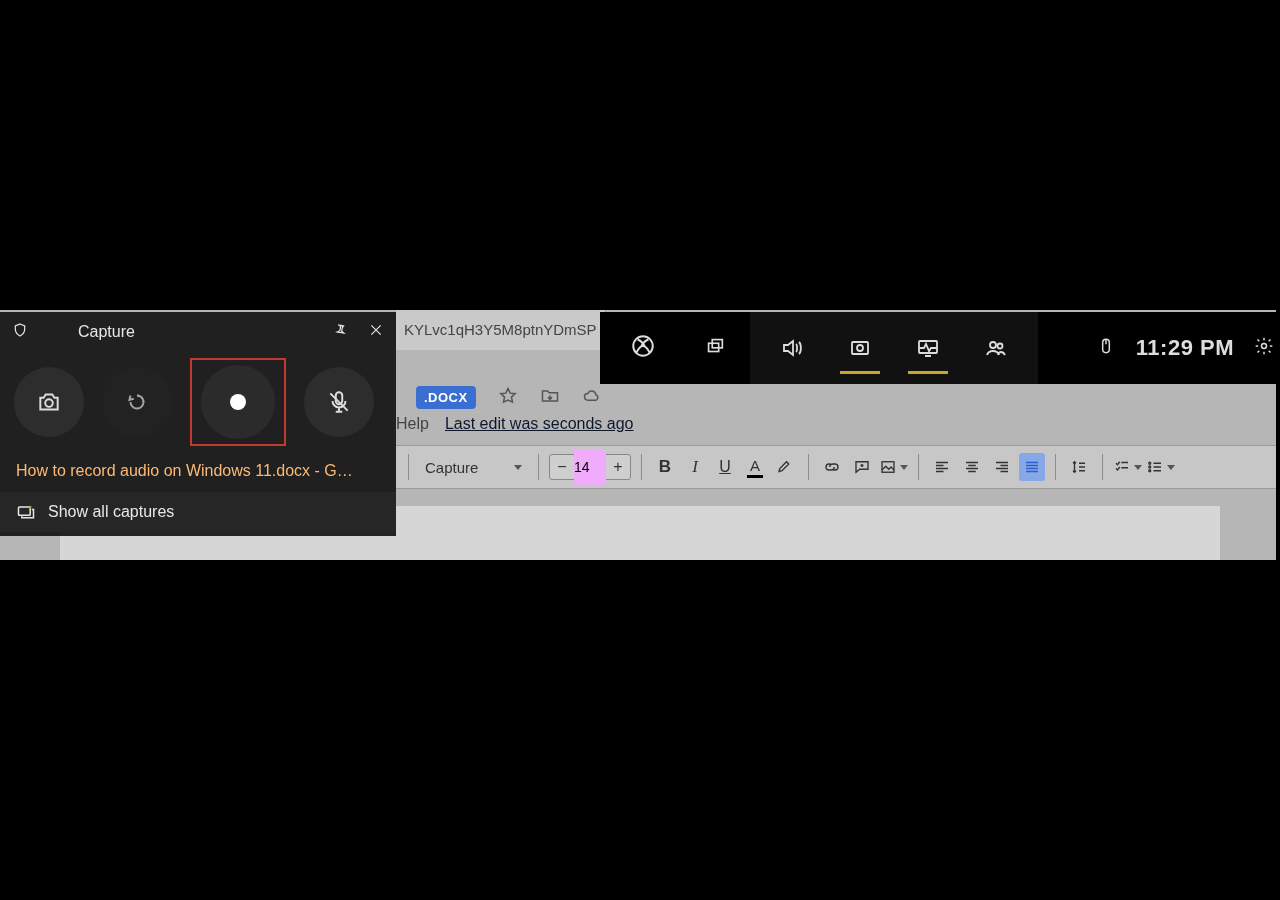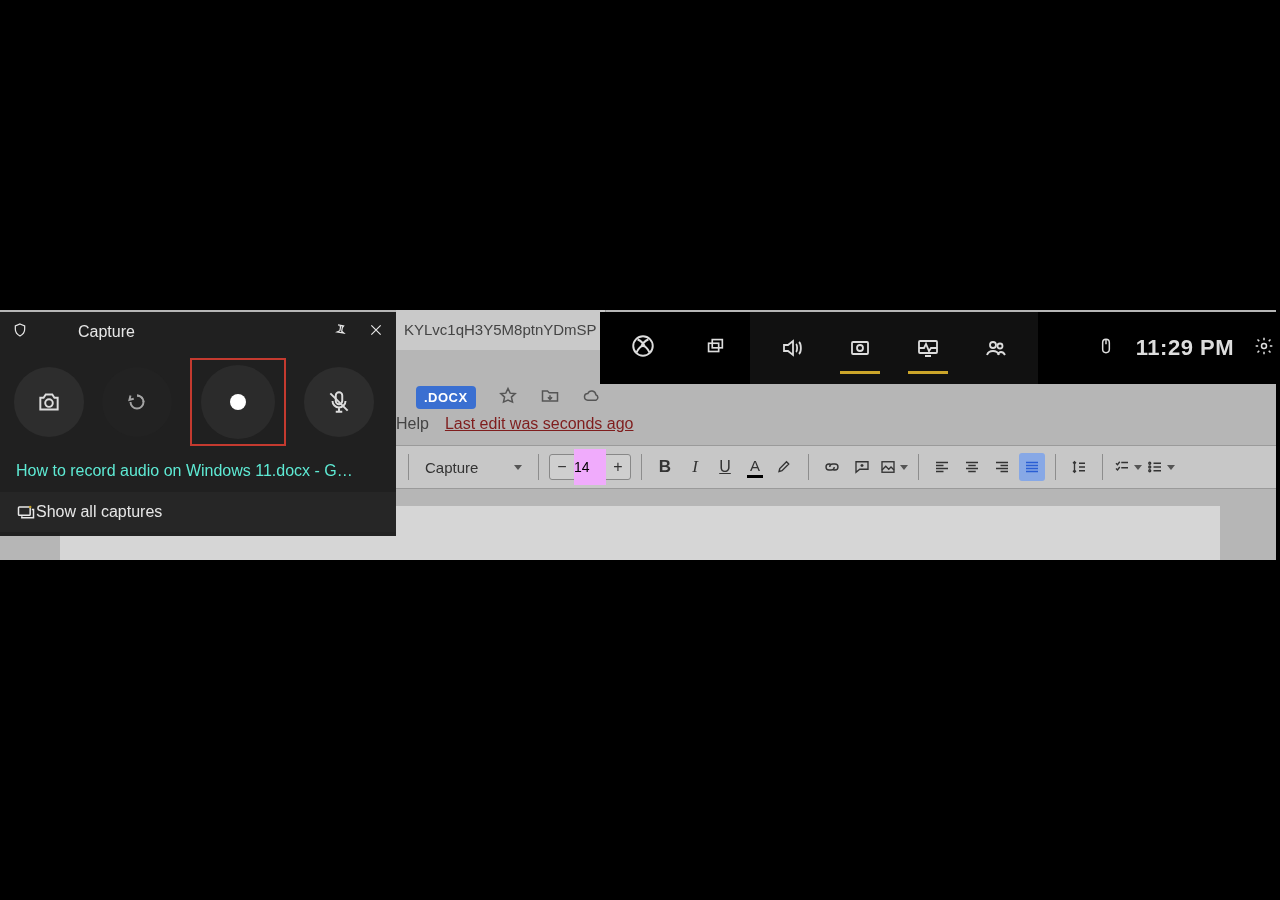--- a/index.html
+++ b/index.html
@@ -30,21 +30,21 @@
     background: #3a6fd1; color: #fff; font-weight: 700; font-size: 13px;
     padding: 4px 8px; border-radius: 4px; letter-spacing: .5px;
     margin-left: 20px;
   }
   .doc-icons { display: flex; gap: 22px; color: #555; }
   .doc-icons svg { width: 20px; height: 20px; }
   .docs-menubar {
     position: absolute; left: 396px; top: 100px; height: 28px; display: flex; gap: 16px;
     align-items: center; font-size: 16px; color: #444;
   }
-  .docs-menubar .edit-ago { text-decoration: underline; color: #7f1d1d; }
+  .docs-menubar .edit-ago { text-decoration: underline; color: #0f172a; }
   .docs-toolbar {
     position: absolute; left: 396px; top: 135px; height: 44px;
     display: flex; align-items: center; gap: 4px;
     background: #c7c7c7; width: 880px; border-top: 1px solid #9a9a9a; border-bottom: 1px solid #9a9a9a;
     padding: 0 6px;
   }
   .tb-sep { width: 1px; height: 26px; background: #8d8d8d; margin: 0 6px; }
   .tb-btn {
     min-width: 26px; height: 28px; display: flex; align-items: center; justify-content: center;
     color: #333; cursor: pointer; border-radius: 3px;
@@ -105,25 +105,25 @@
   .circ-btn svg { width: 26px; height: 26px; color: #ddd; }
   .record-frame {
     width: 96px; height: 88px; border: 2px solid #c43a2f; display:flex; align-items:center; justify-content:center;
   }
   .record-inner {
     width: 74px; height: 74px; border-radius: 50%; background: #2b2b2b;
     display:flex; align-items:center; justify-content:center;
   }
   .record-dot { width: 16px; height: 16px; border-radius: 50%; background: #fff; }
   .cap-target {
-    padding: 4px 16px 12px 16px; font-size: 16px; color: #5eead4;
+    padding: 4px 16px 12px 16px; font-size: 16px; color: #fdba74;
     white-space: nowrap; overflow: hidden; text-overflow: ellipsis;
   }
   .cap-footer {
-    background: #262626; display:flex; align-items:center; 
+    background: #262626; display:flex; align-items:center; gap: 12px;
     padding: 10px 16px; font-size: 16px; cursor:pointer;
   }
   .cap-footer svg { width: 20px; height: 20px; }
 
   .black-cover-right { position:absolute; left:1276px; top:310px; width:4px; height:250px; background:#000; z-index:2; }
 
   svg { fill: none; stroke: currentColor; stroke-width: 1.8; }
 </style>
 </head>
 <body>

